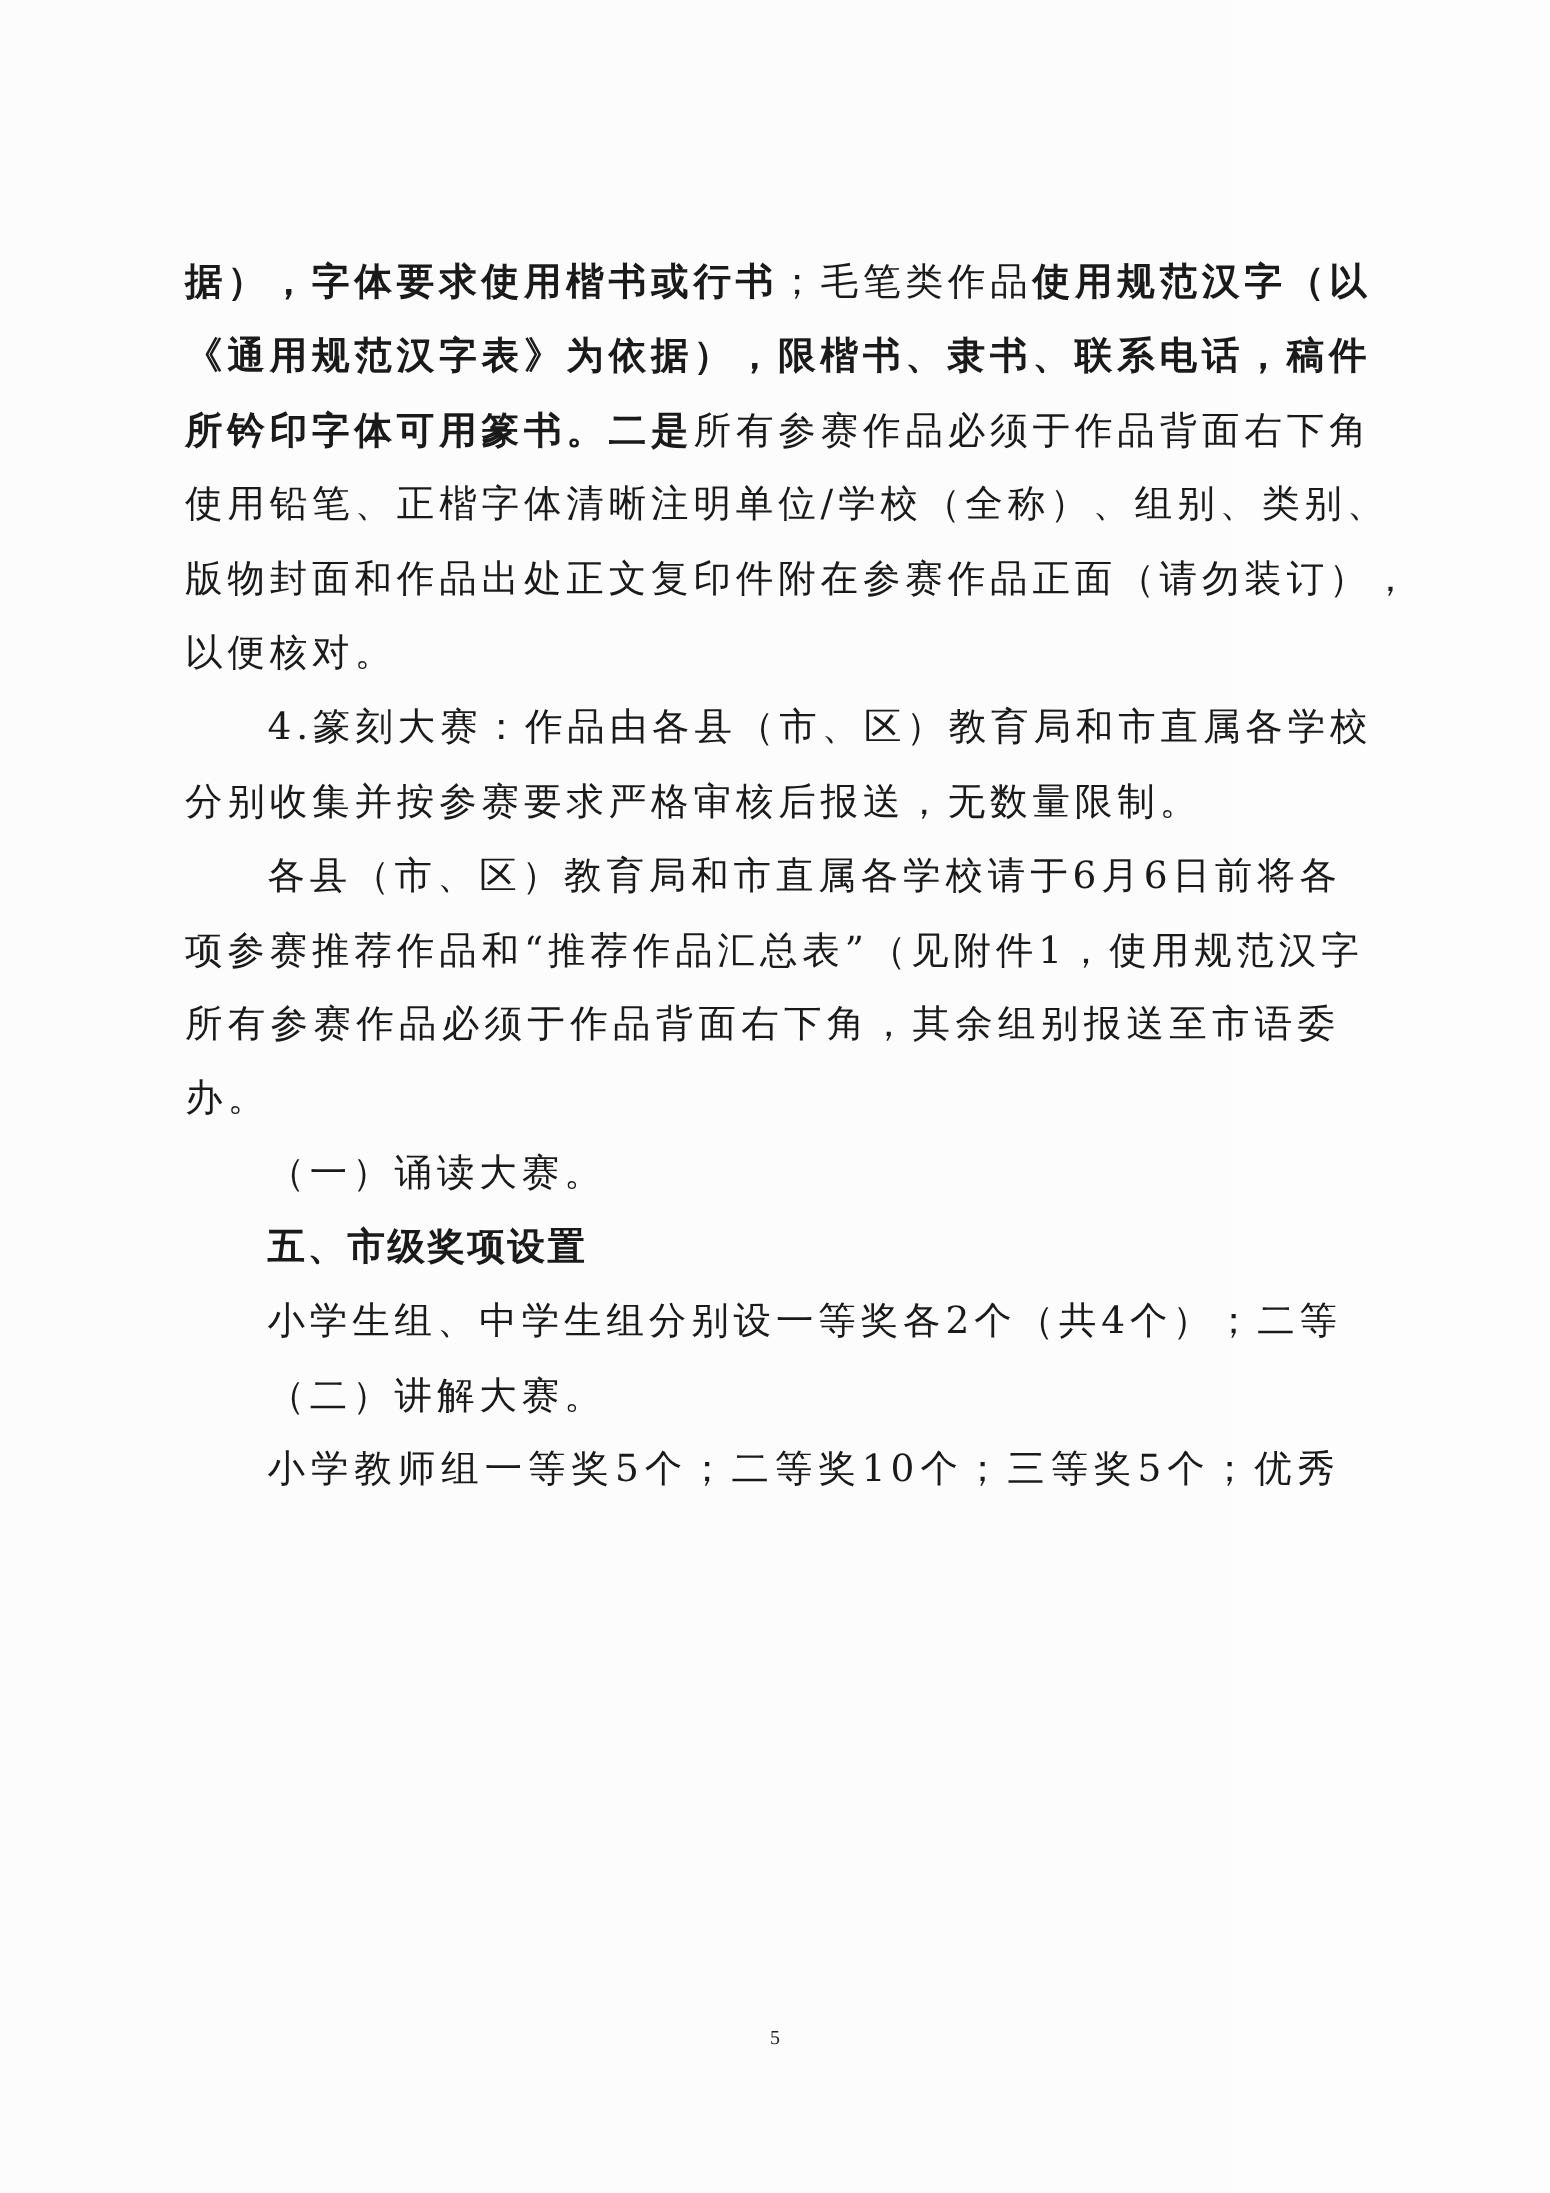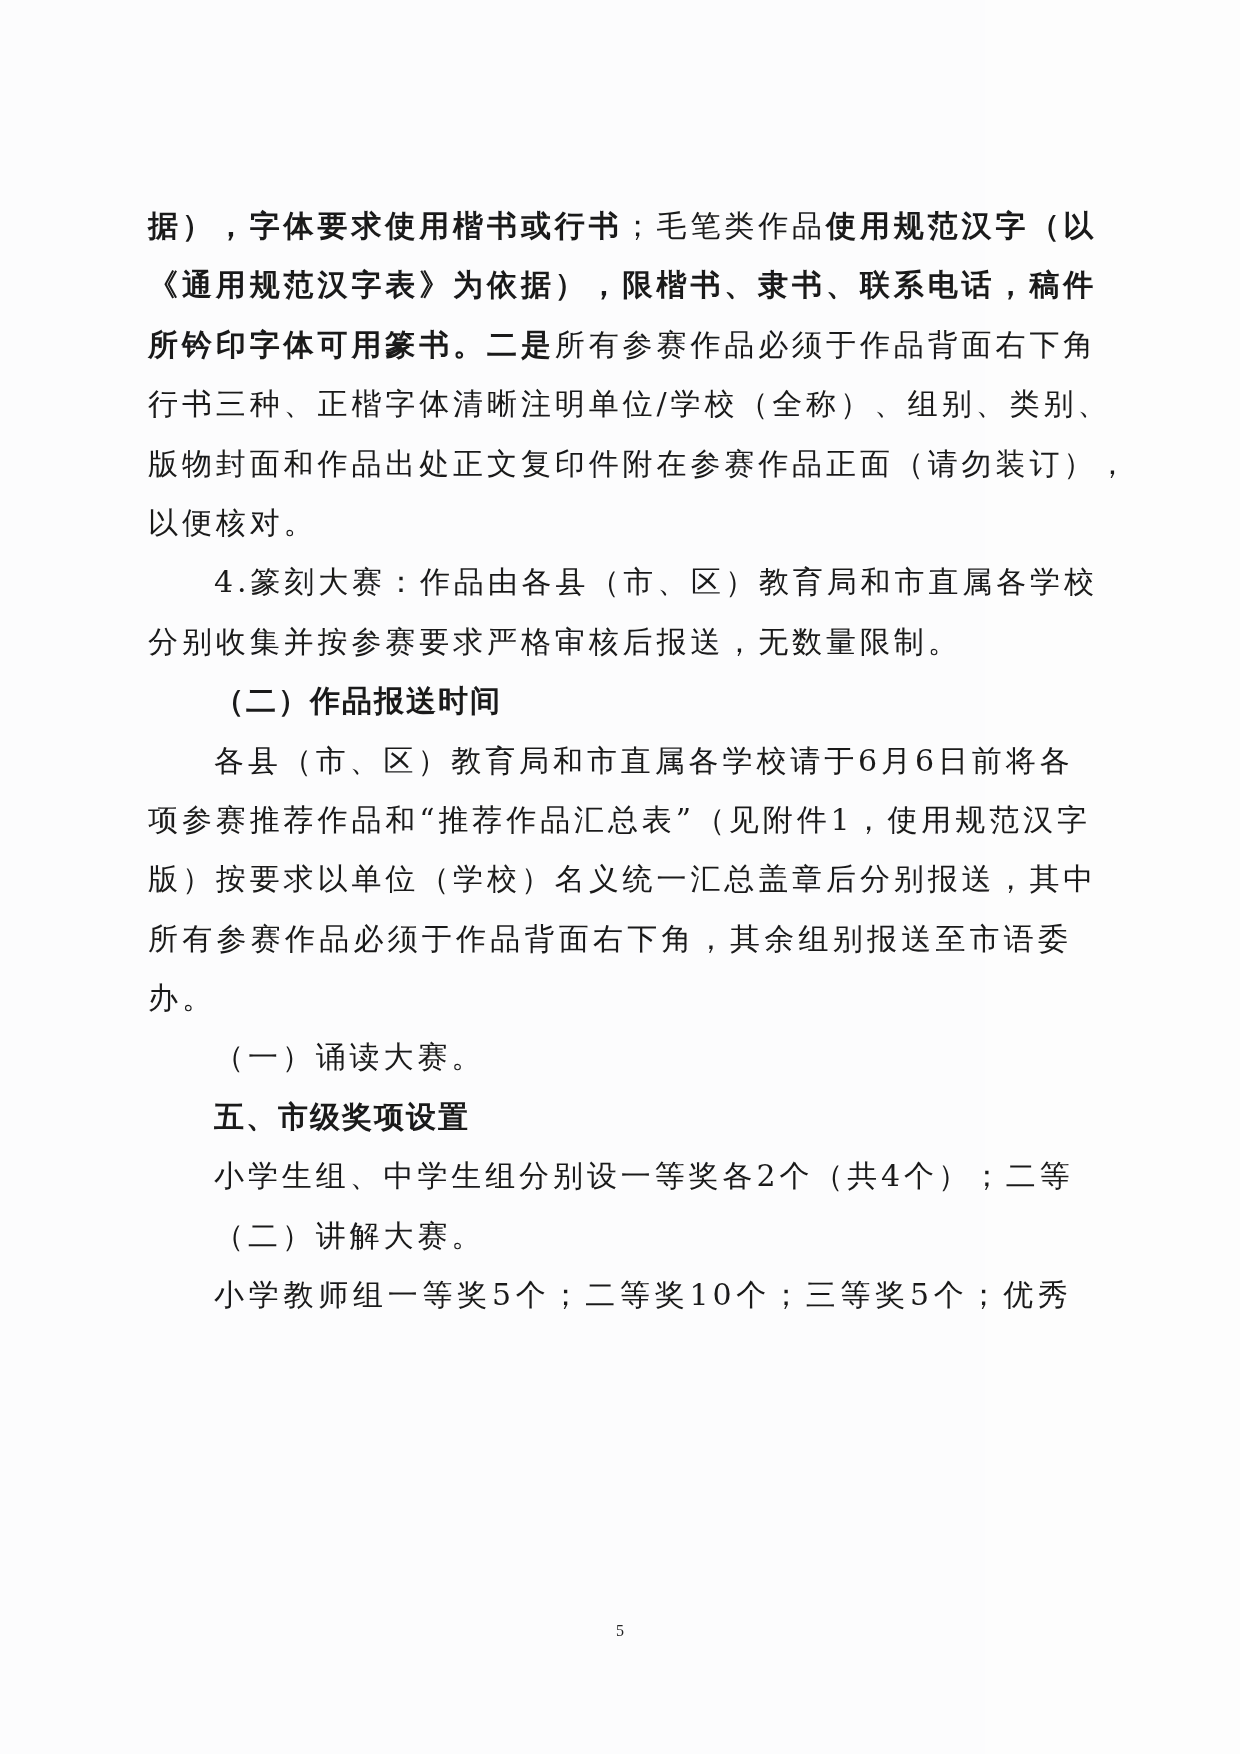--- a/index.html
+++ b/index.html
@@ -60,36 +60,34 @@
     <div class="line">
       <span class="bold">据），字体要求使用楷书或行书</span><span>；毛笔类作品</span><span class="bold">使用规范汉字（以</span>
     </div>
     <div class="line">
       <span class="bold">《通用规范汉字表》为依据），限楷书、隶书、联系电话，稿件</span>
     </div>
     <div class="line">
       <span class="bold">所钤印字体可用篆书。二是</span><span>所有参赛作品必须于作品背面右下角</span>
     </div>
     <div class="line">
-      <span>行书三种、正楷字体清晰注明单位/学校（全称）、组别、类别、</span>
+      <span>使用铅笔、正楷字体清晰注明单位/学校（全称）、组别、类别、</span>
     </div>
     <div class="line">
       <span>版物封面和作品出处正文复印件附在参赛作品正面（请勿装订），</span>
     </div>
     <div class="line last">
       <span>以便核对。</span>
     </div>
 
     <div class="line indent">4.篆刻大赛：作品由各县（市、区）教育局和市直属各学校</div>
     <div class="line last">分别收集并按参赛要求严格审核后报送，无数量限制。</div>
 
-    <div class="line last indent heading">（二）作品报送时间</div>
     <div class="line indent">各县（市、区）教育局和市直属各学校请于6月6日前将各</div>
     <div class="line">项参赛推荐作品和“推荐作品汇总表”（见附件1，使用规范汉字</div>
-    <div class="line">版）按要求以单位（学校）名义统一汇总盖章后分别报送，其中</div>
     <div class="line">所有参赛作品必须于作品背面右下角，其余组别报送至市语委</div>
     <div class="line last">办。</div>
 
     <div class="line last indent">（一）诵读大赛。</div>
     <div class="line last indent heading">五、市级奖项设置</div>
     <div class="line indent">小学生组、中学生组分别设一等奖各2个（共4个）；二等</div>
     <div class="line last indent">（二）讲解大赛。</div>
     <div class="line indent">小学教师组一等奖5个；二等奖10个；三等奖5个；优秀</div>
   </div>
 

